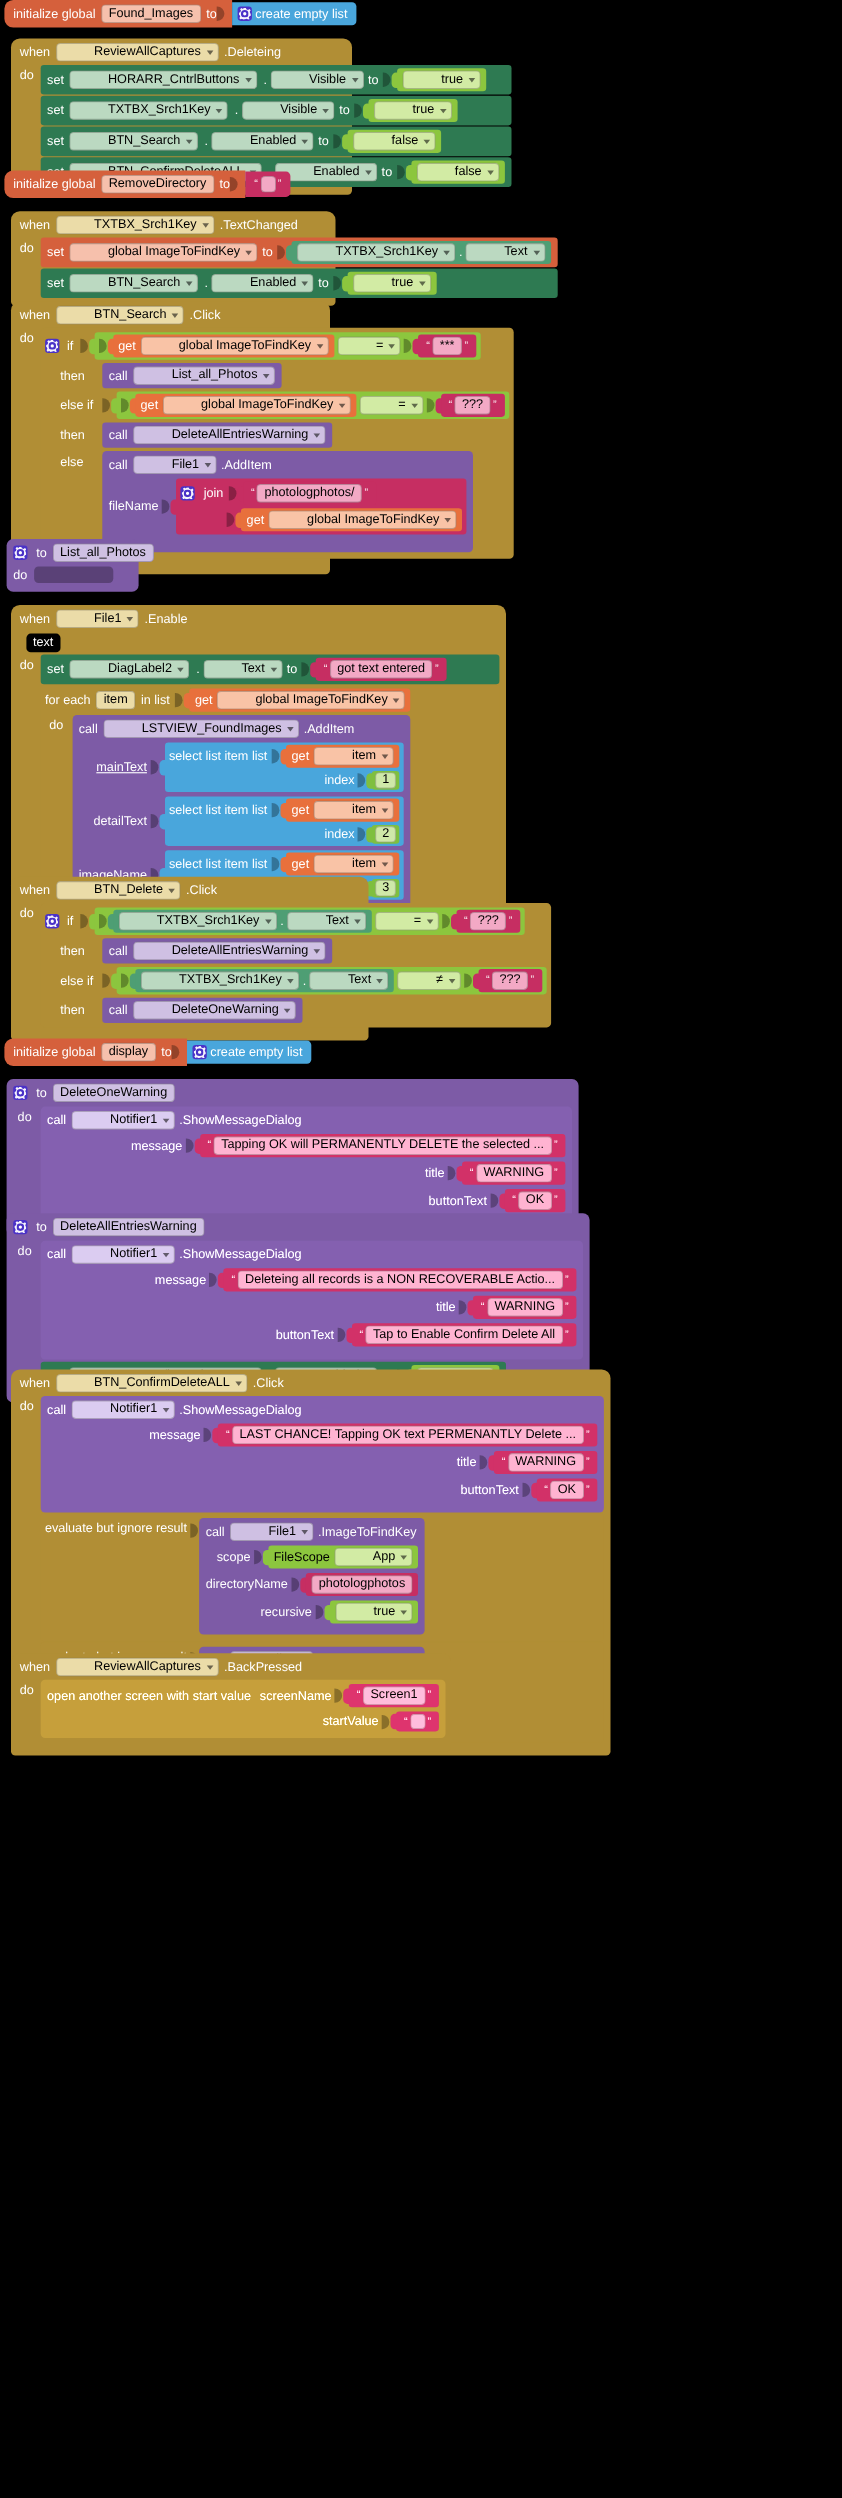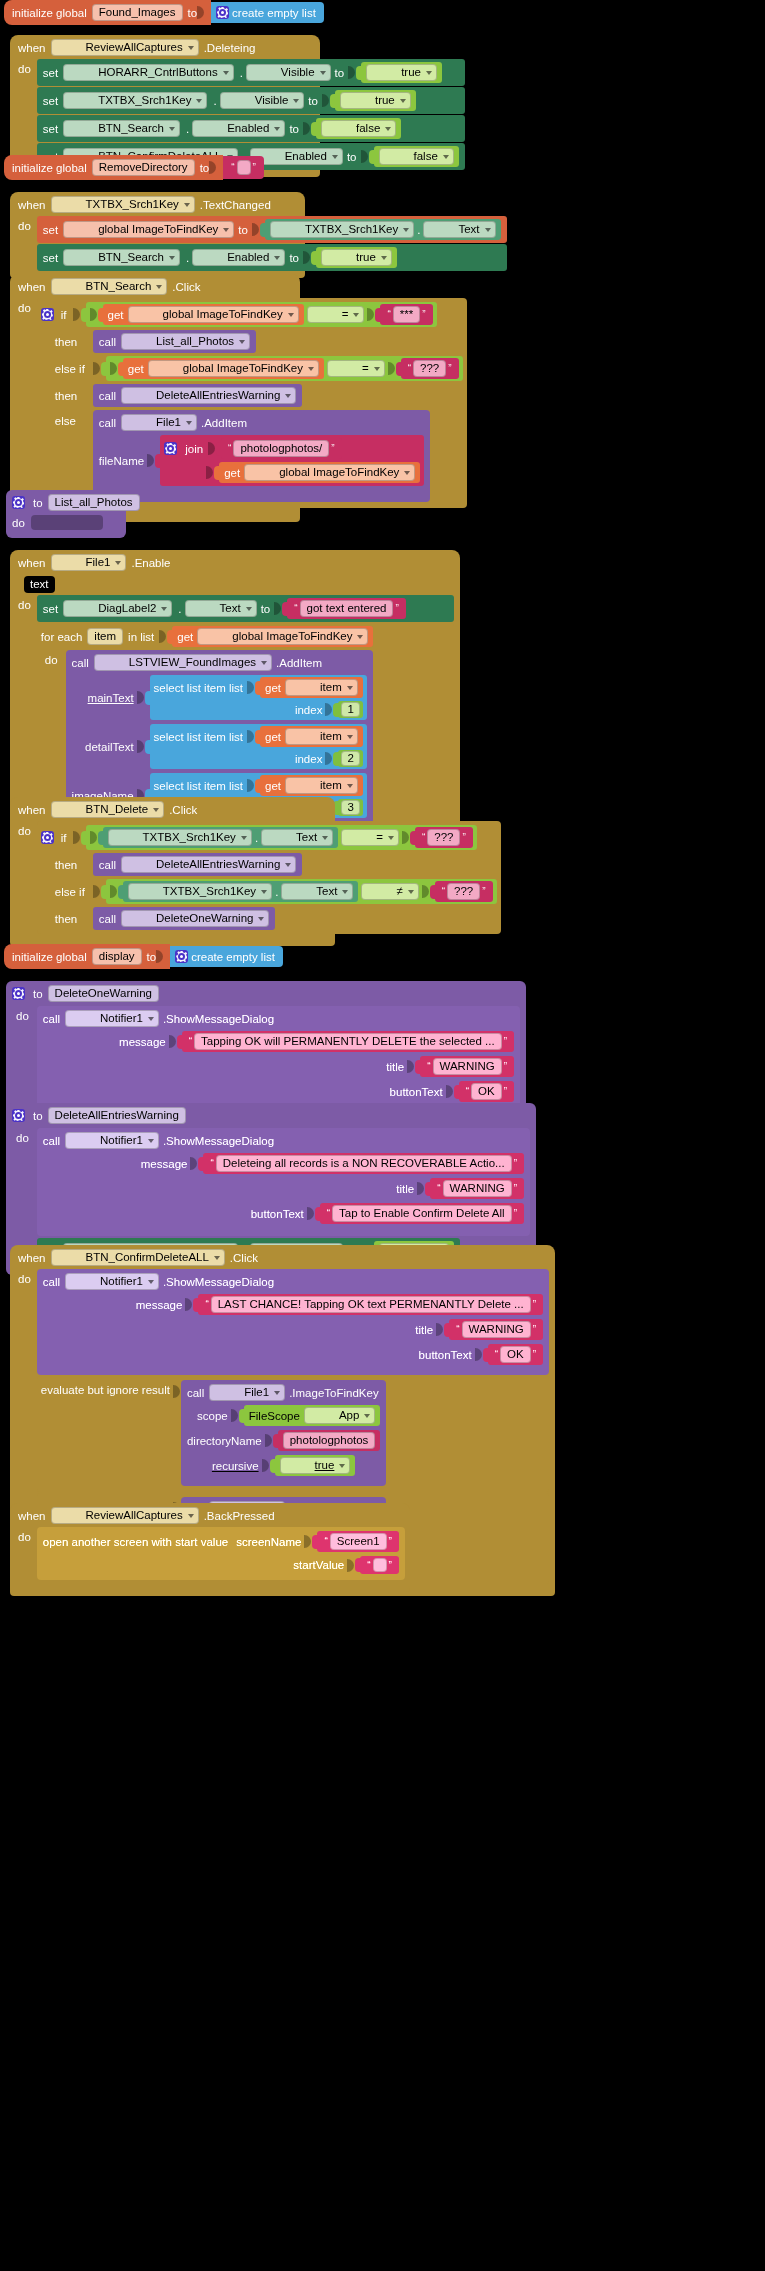--- a/index.html
+++ b/index.html
@@ -1111,21 +1111,21 @@
               <span class="socket"></span>
               <span class="vblk">
                 <span class="vtab c-txt"></span>
                 <span class="vbody c-txt">
                   <span class="fld c-txt-l plain">
                     <span>photologphotos</span>
                   </span>
                 </span>
               </span>
             </div>
-            <div class="row" style="margin-top:4px; justify-content:center;text-decoration:underline;">
+            <div class="row" style="margin-top:4px; justify-content:flex-end;">
               <span class="lbl" style="margin-right:3px;">recursive</span>
               <span class="socket"></span>
               <span class="vblk">
                 <span class="vtab c-logic"></span>
                 <span class="vbody c-logic">
                   <span class="fld c-logic-l">
                     <span class="cap">true</span>
                       <i class="caret"></i>
                   </span>
                 </span>

